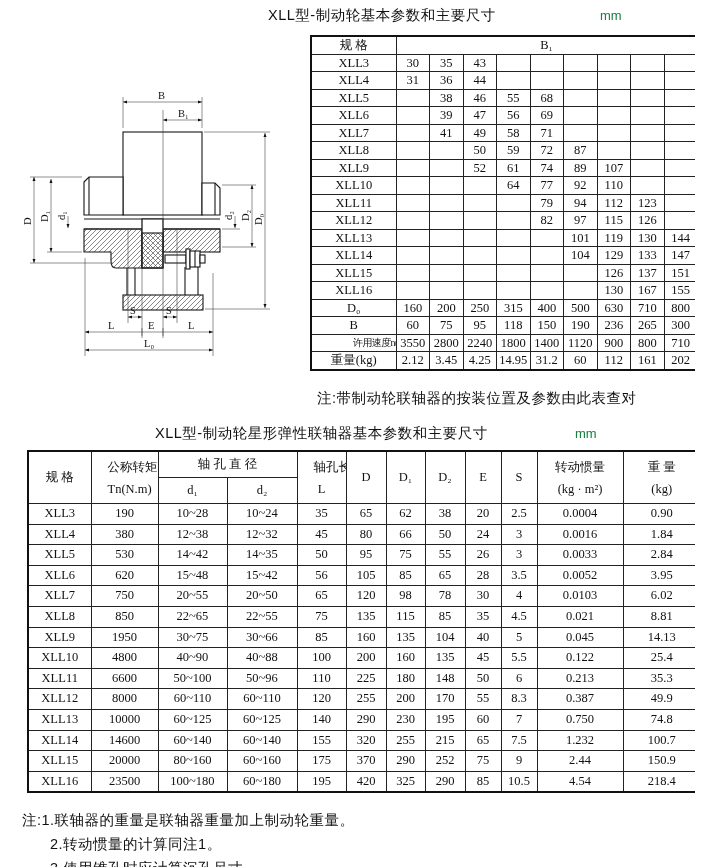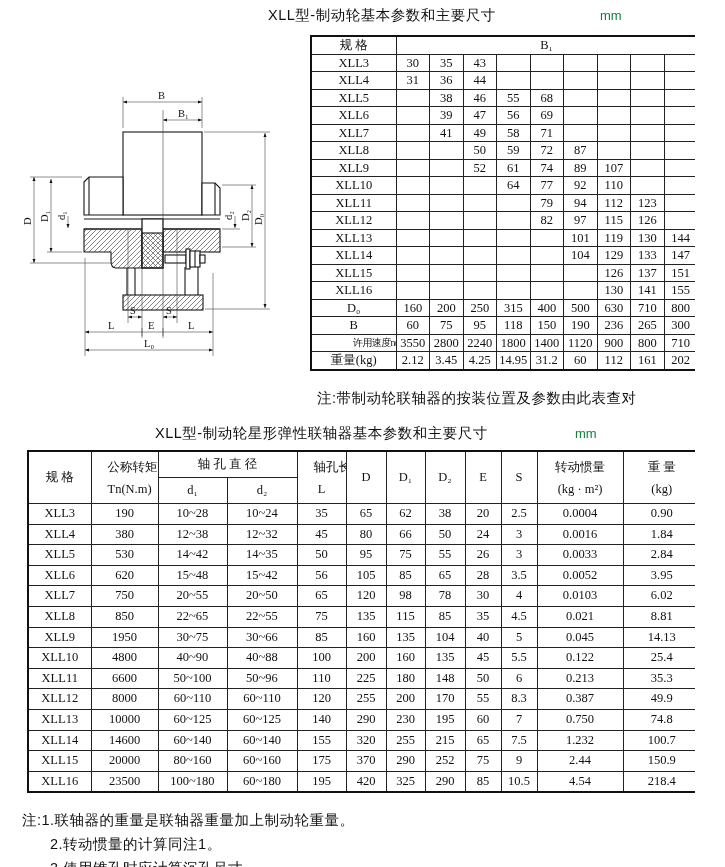--- a/index.html
+++ b/index.html
@@ -308,21 +308,21 @@
         </tr>
         <tr>
           <td class="spec">XLL16</td>
           <td></td>
           <td></td>
           <td></td>
           <td></td>
           <td></td>
           <td></td>
           <td>130</td>
-          <td>141</td>
+          <td>167</td>
           <td>155</td>
         </tr>
         <tr>
           <td class="spec">D₀</td>
           <td>160</td>
           <td>200</td>
           <td>250</td>
           <td>315</td>
           <td>400</td>
           <td>500</td>

